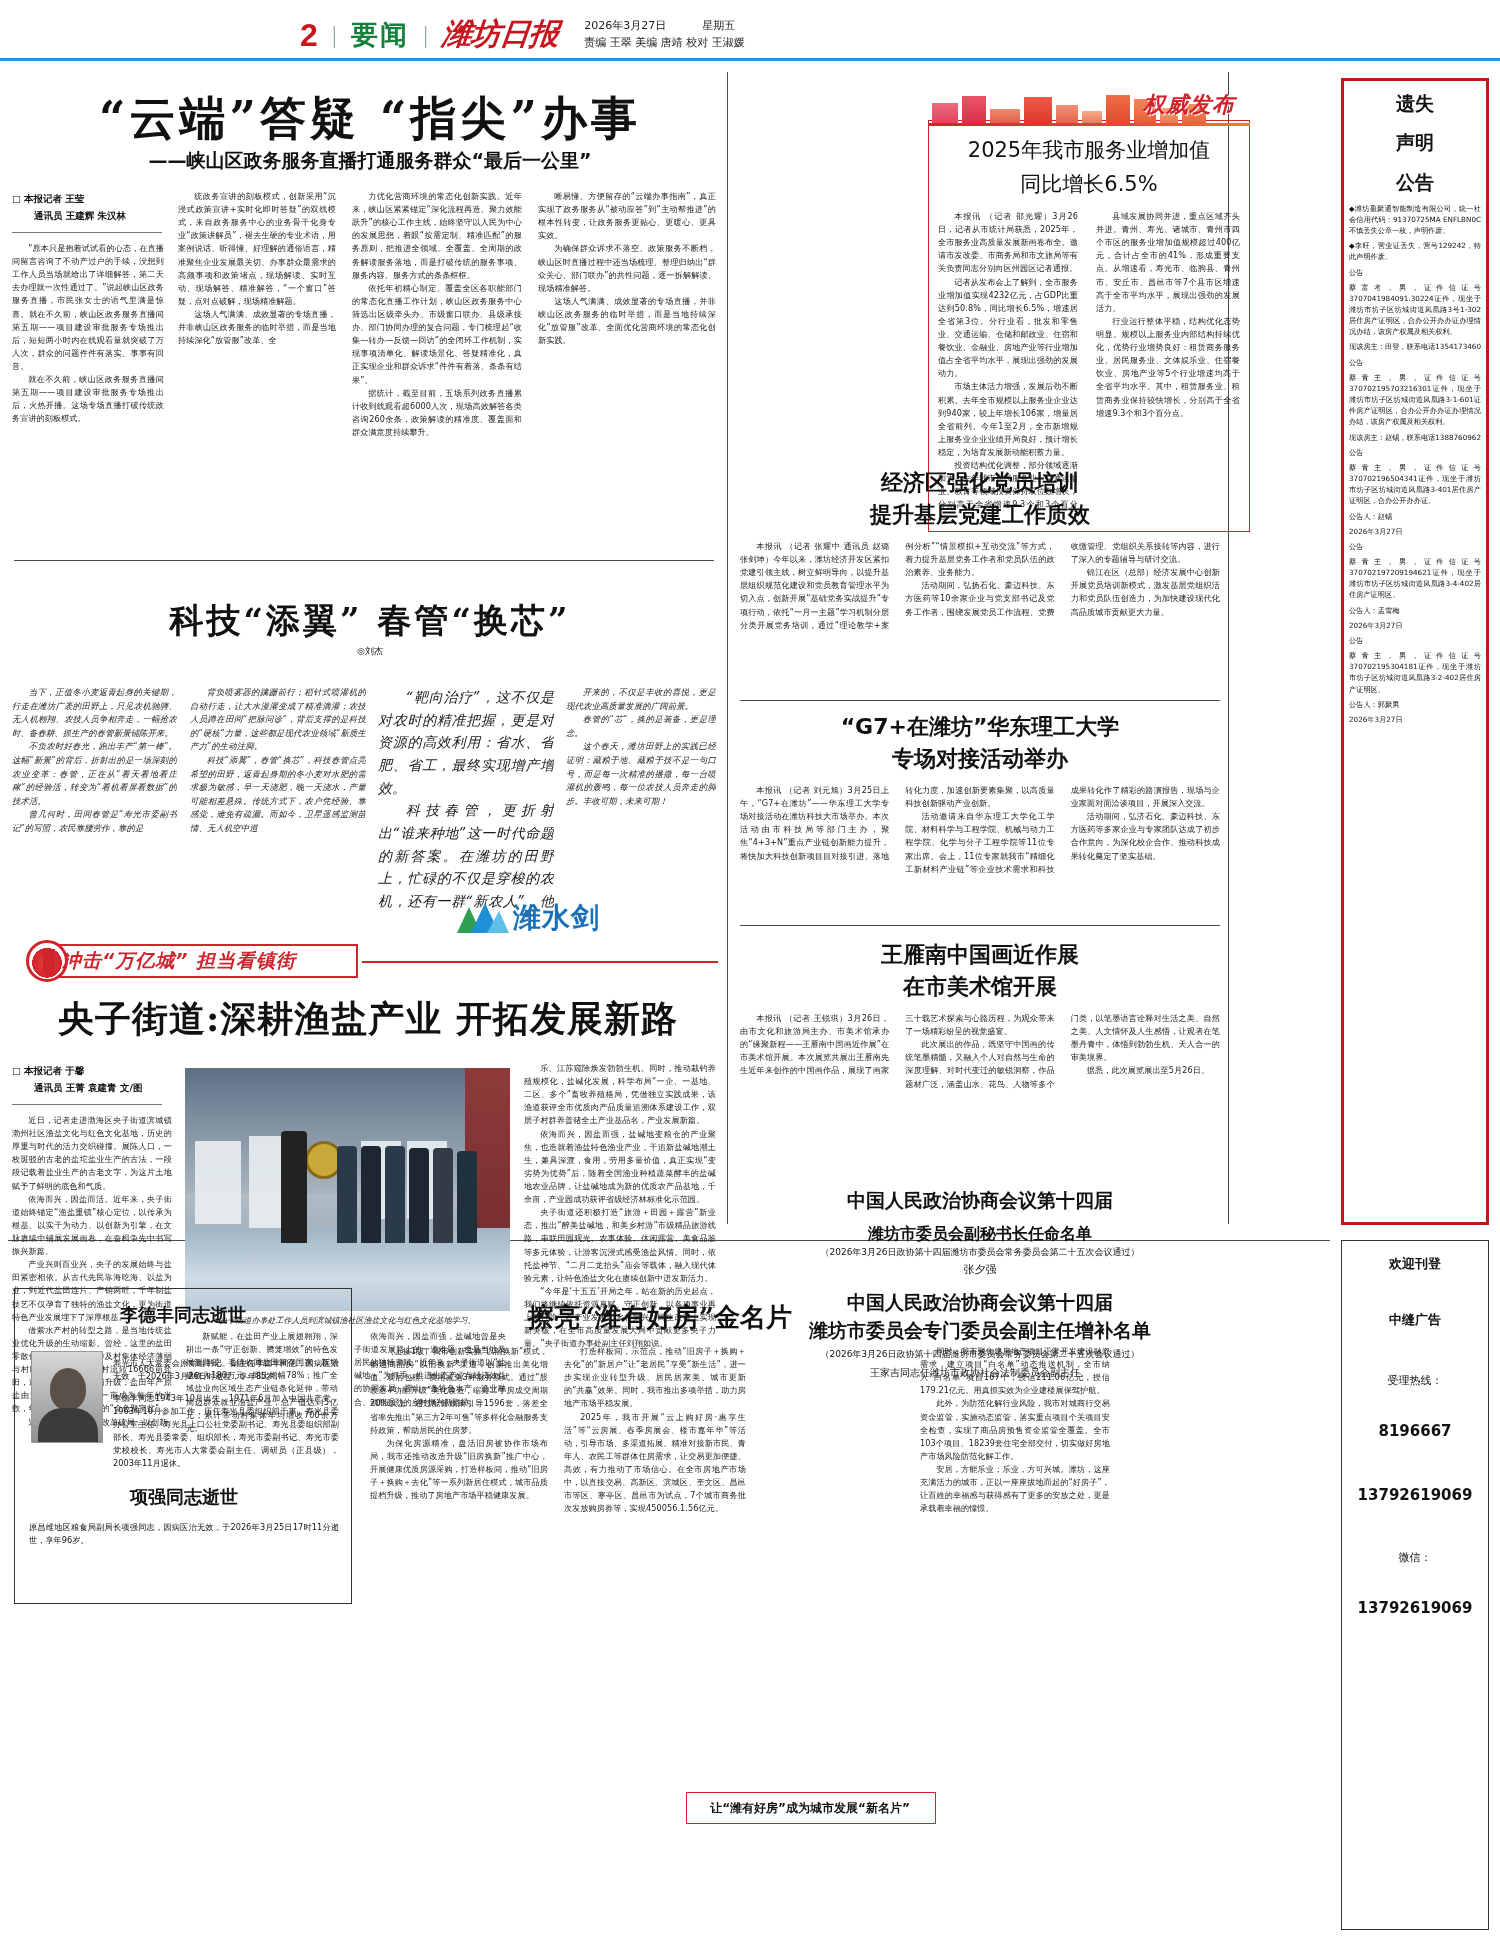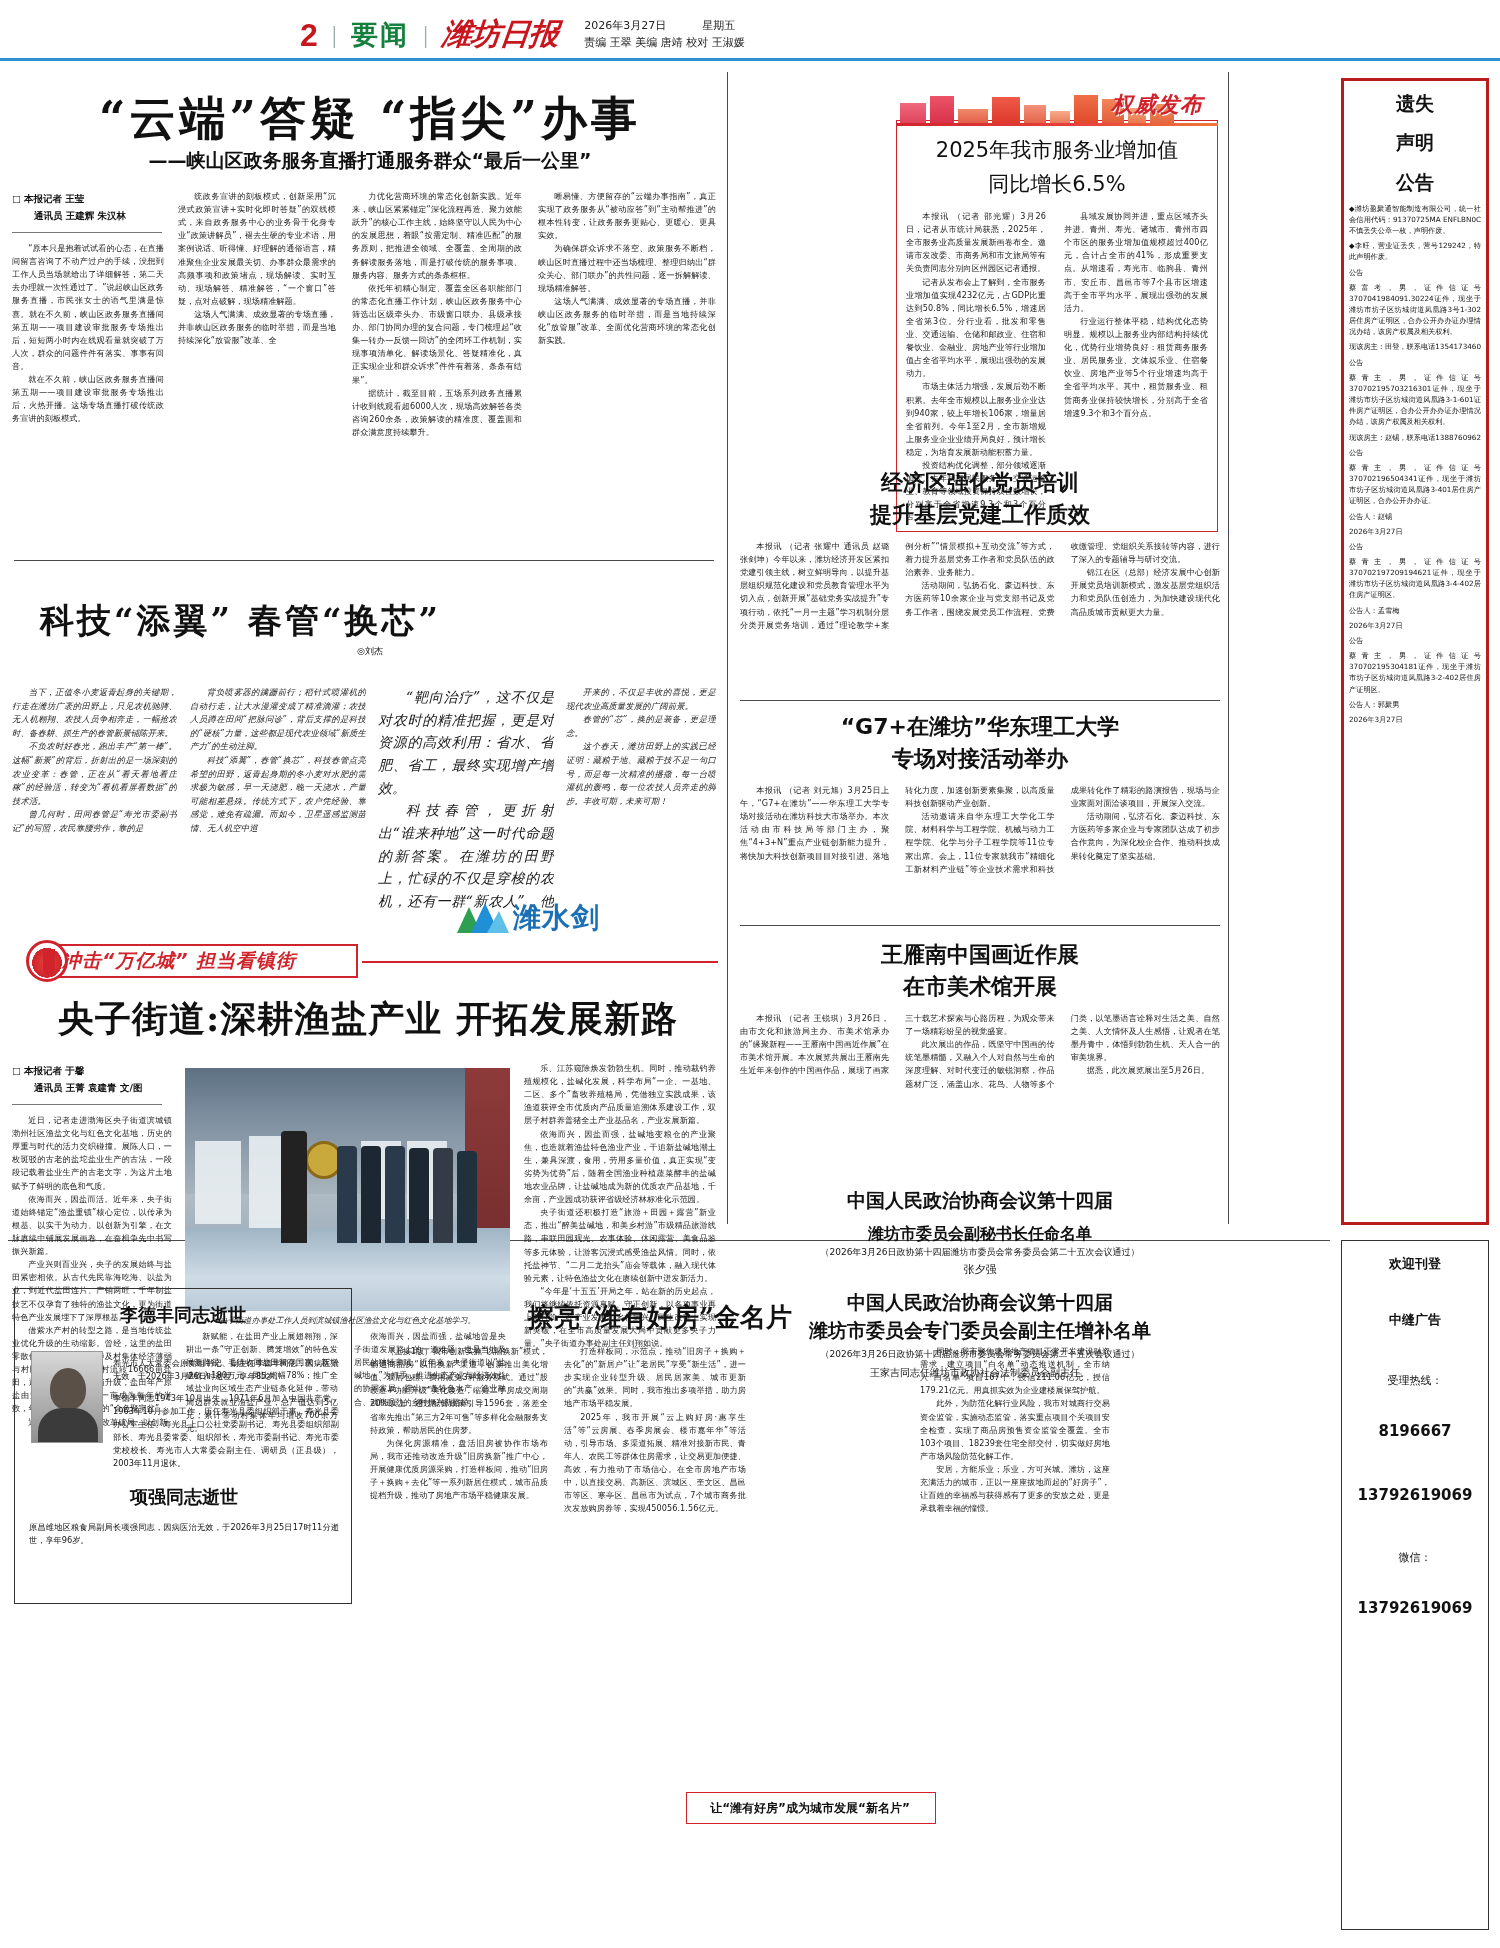--- a/index.html
+++ b/index.html
@@ -76,21 +76,21 @@
     font-weight:700; font-size:19px; letter-spacing:0px; color:#111;
   }
   .byline{
     font-family:"DejaVu Sans",sans-serif; font-size:9.5px; font-weight:700;
     line-height:1.8; color:#111;
   }
   .byline .sq::before{ content:"□"; margin-right:3px; }
 
   
   .h2-title{
-    position:absolute; left:40px; top:598px; width:660px; text-align:left;
+    position:absolute; left:40px; top:598px; width:660px; text-align:center;
     font-family:"DejaVu Serif",serif; font-weight:700;
     font-size:34px; letter-spacing:3px; color:#111;
   }
   .h2-author{
     position:absolute; left:40px; top:645px; width:660px; text-align:center;
     font-family:"DejaVu Sans",sans-serif; font-size:9px; color:#111;
   }
 
   
   .wsj{
@@ -151,21 +151,21 @@
   .photo .person{ position:absolute; bottom:28%; background:#222; border-radius:4px 4px 0 0; }
   .photo .ceiling{position:absolute;left:0;top:0;width:100%;height:10%;
     background:linear-gradient(180deg,#3e4c58,#6a7985);}
   .photo-cap{
     position:absolute; left:170px; top:1315px; width:355px; text-align:center;
     font-family:"DejaVu Serif",serif; font-size:8px; color:#222; font-style:italic;
   }
 
   
   .qwfb{
-    position:absolute; left:896px; top:92px; width:309px; height:440px;
+    position:absolute; left:928px; top:92px; width:309px; height:440px;
   }
   .qwfb-border{
     position:absolute; left:0; top:28px; width:322px; height:412px;
     border:1.5px solid #d0232b;
   }
   .qwfb-skyline{
     position:absolute; left:0; top:0; width:322px; height:34px;
     overflow:hidden;
   }
   .qwfb-skyline .bld{ position:absolute; bottom:3px; }

